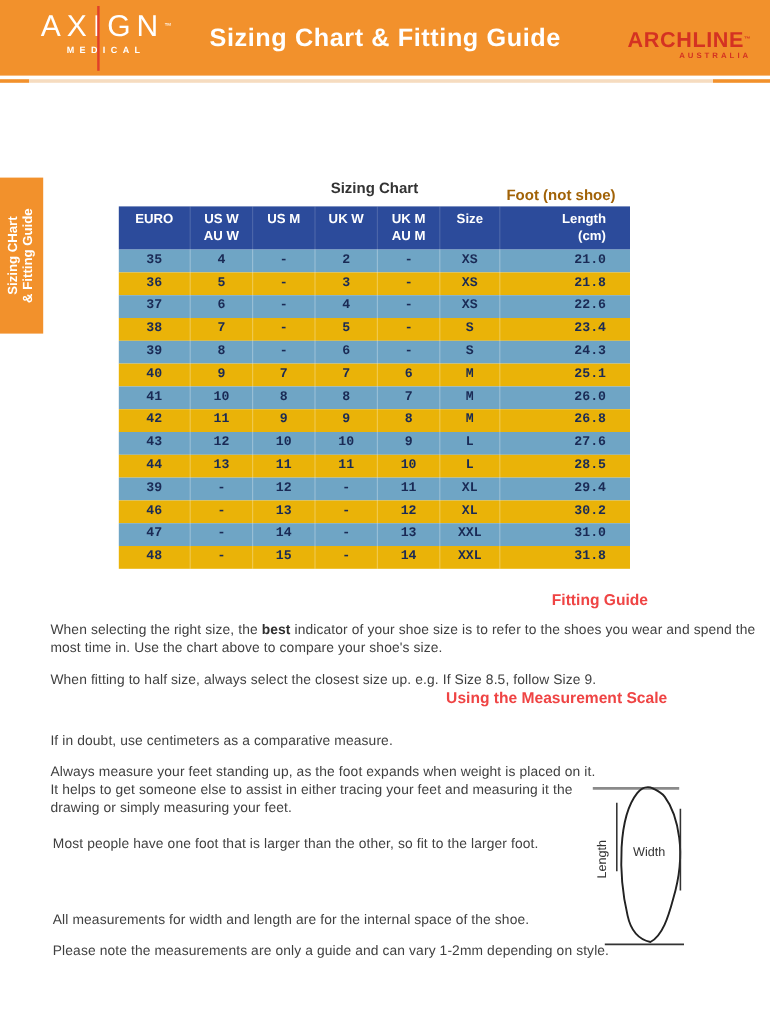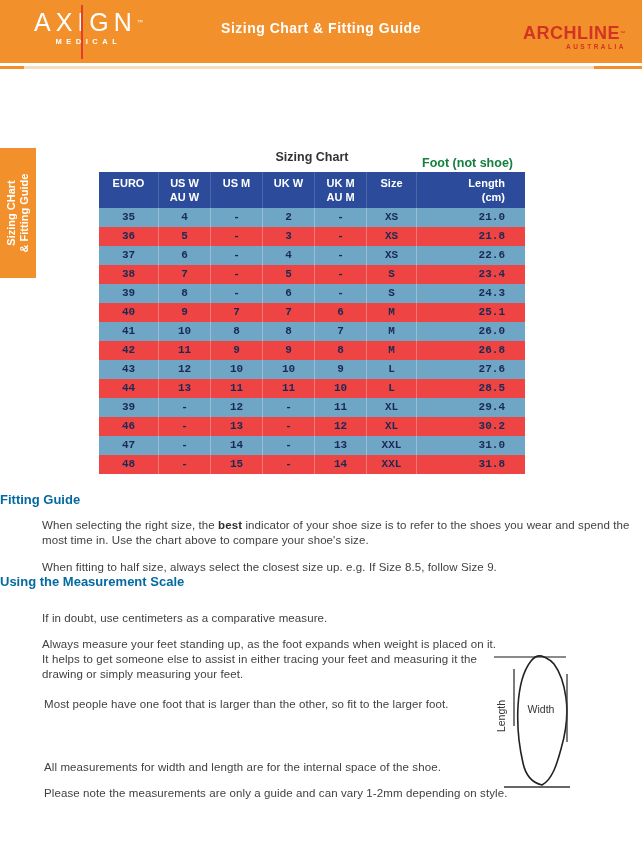--- a/index.html
+++ b/index.html
@@ -9,21 +9,21 @@
   }
   
   .header{position:absolute;left:0;top:0;width:642px;height:63px;background:#F2912C;}
   .axign{position:absolute;left:34px;top:9px;color:#ffffff;text-align:center;}
   .axign-name{font-size:25px;font-weight:400;letter-spacing:5px;line-height:26px;}
   .axign-tm{font-size:6px;vertical-align:top;letter-spacing:0;}
   .axign-sub{font-size:7.5px;font-weight:700;letter-spacing:4.5px;margin-top:2px;}
   .axign-line{position:absolute;left:81px;top:5px;width:2px;height:54px;background:#E0402A;}
   .header-title{
     position:absolute;left:0;top:20px;width:642px;text-align:center;
-    color:#ffffff;font-size:14px;font-weight:700;letter-spacing:0.5px;
+    color:#ffffff;font-size:21px;font-weight:700;letter-spacing:0.5px;
   }
   .archline{position:absolute;right:16px;top:24px;text-align:right;color:#D43222;}
   .arch-name{font-size:18px;font-weight:700;letter-spacing:0.5px;line-height:18px;}
   .arch-tm{font-size:5.5px;vertical-align:top;}
   .arch-sub{font-size:6.5px;font-weight:700;letter-spacing:2.5px;margin-top:1px;}
   .header-rule{
     position:absolute;left:0;top:66px;width:642px;height:3px;
     background:linear-gradient(to right,
       #F2912C 0px,#F2912C 24px,
       #F6DCC0 24px,#F6DCC0 594px,
@@ -36,44 +36,44 @@
     transform:rotate(-90deg);color:#ffffff;font-weight:700;font-size:11px;
     text-align:center;line-height:13px;display:flex;flex-direction:column;justify-content:center;
   }
   
   .chart-title{
     position:absolute;left:99px;top:150px;width:426px;text-align:center;
     font-size:12.5px;font-weight:700;color:#333333;
   }
   .corner-note{
     position:absolute;left:99px;top:156px;width:414px;text-align:right;
-    font-size:12.5px;font-weight:700;color:#15803d;
+    font-size:12.5px;font-weight:700;color:#a16207;
   }
   .sizing-table{position:absolute;left:99px;top:172px;width:426px;}
   .thead{
     display:grid;grid-template-columns:60px 52px 52px 52px 52px 50px 1fr;
     background:#2C4B9B;color:#ffffff;min-height:36px;align-items:start;
   }
   .thcell{
     text-align:center;font-size:11px;font-weight:700;line-height:14px;padding-top:4px;
     border-right:1px solid rgba(255,255,255,0.15);min-height:32px;
   }
   .thcell:last-child{border-right:none;text-align:right;padding-right:20px;}
   .thcell span{display:block;}
   .trow{display:grid;grid-template-columns:60px 52px 52px 52px 52px 50px 1fr;height:19px;font-family:Liberation Mono, monospace;}
   .row-dark{background:#6FA5C5;}
-  .row-light{background:#ef4444;}
+  .row-light{background:#eab308;}
   .tcell{
     text-align:center;font-size:11px;font-weight:700;color:#1A2A55;line-height:19px;
     border-right:1px solid rgba(255,255,255,0.28);
   }
   .tcell:last-child{border-right:none;text-align:right;padding-right:20px;}
   
   .section-heading{
-    position:absolute;font-size:13px;font-weight:700;color:#0369a1;text-align:left;
+    position:absolute;font-size:13px;font-weight:700;color:#ef4444;text-align:right;
   }
   .h-fitting{left:0;top:492px;width:540px;}
   .h-measure{left:0;top:574px;width:556px;}
   .para{
     position:absolute;font-size:11.5px;color:#3F3F3F;line-height:15px;letter-spacing:0.1px;margin-left:20px;
   }
   .p1{left:22px;top:518px;width:600px;}
   .p1 b{color:#2e2e2e;}
   .p2{left:22px;top:560px;width:600px;}
   .m1{left:22px;top:611px;width:600px;}

